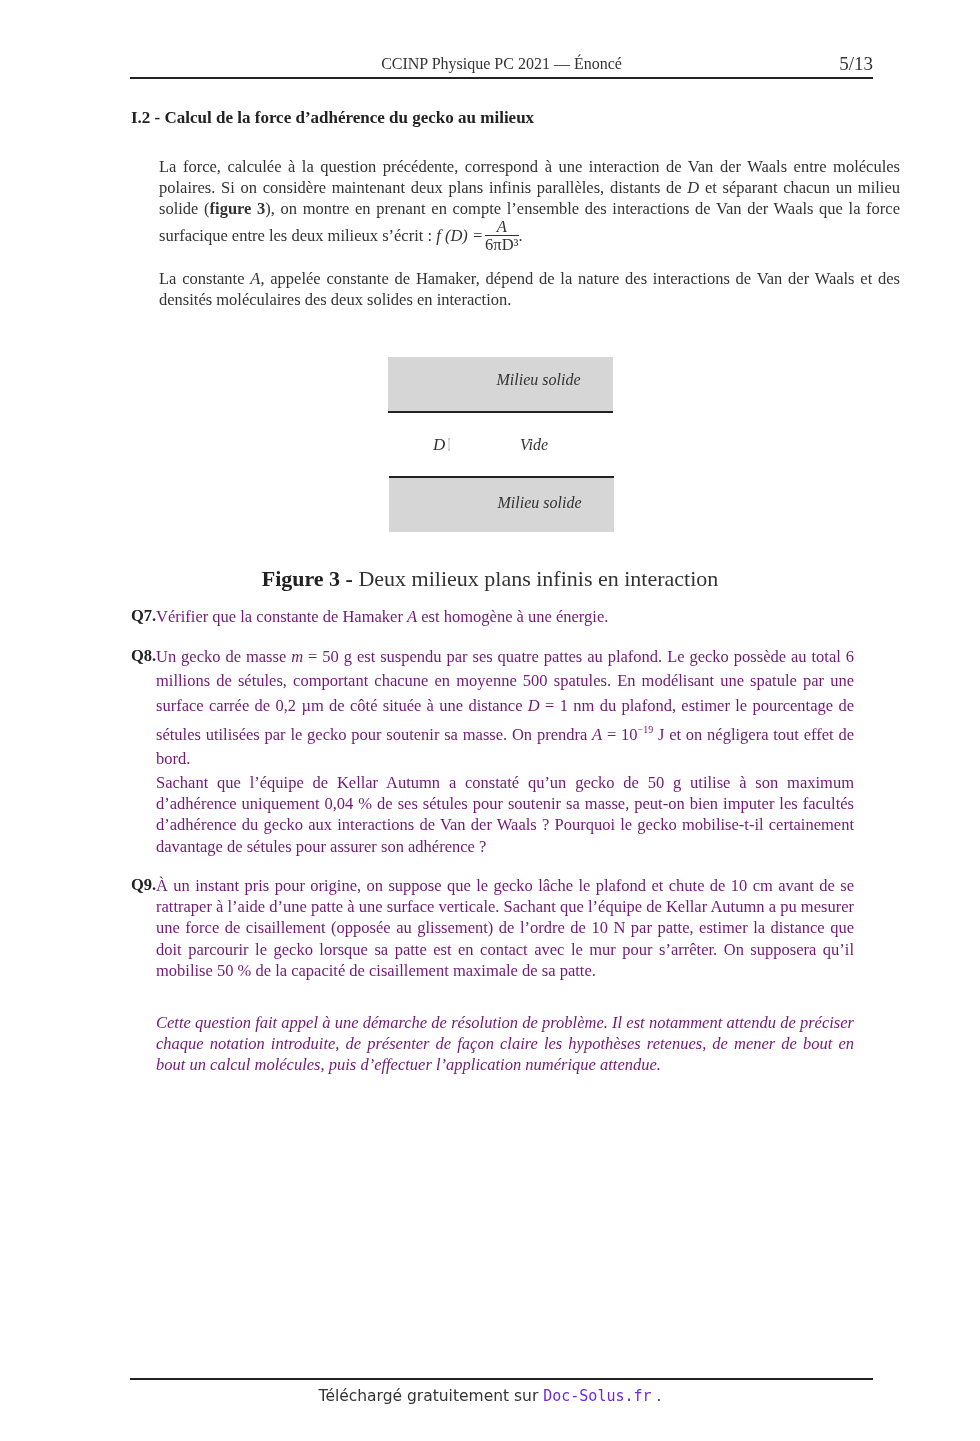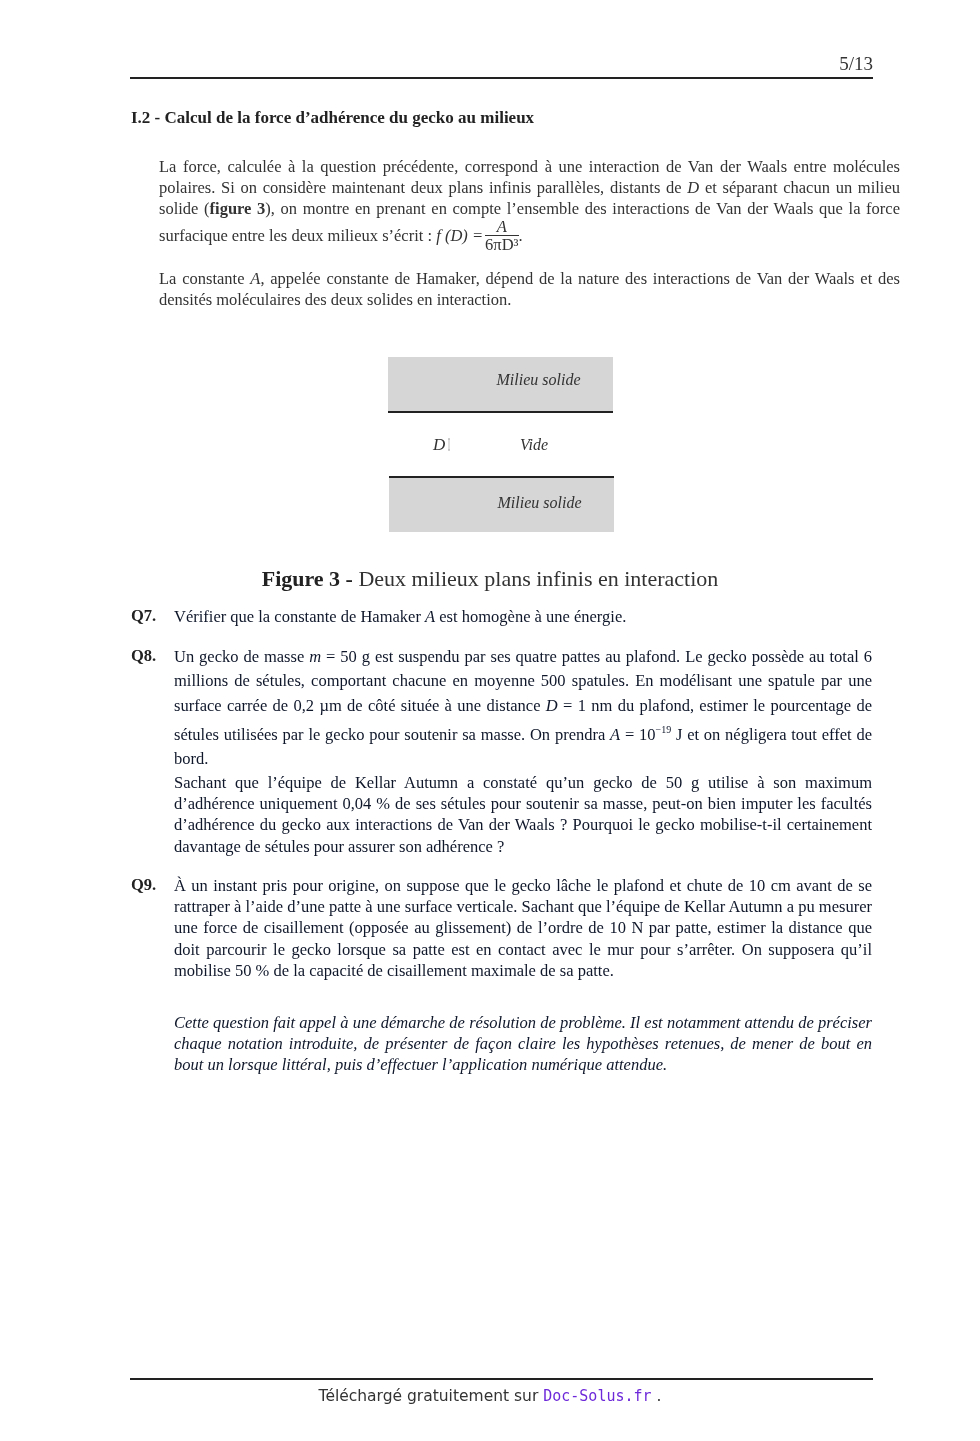--- a/index.html
+++ b/index.html
@@ -27,33 +27,34 @@
     .solid-bot { position: absolute; left: 1px; top: 119px; width: 225px; height: 54px; background: #d6d6d6; border-top: 2px solid #222; }
     .fig-label { position: absolute; width: 100%; text-align: center; font-style: italic; font-size: 16px; color: #333; margin-left: 38px; }
     .arrow { position: absolute; left: 64px; top: 56px; width: 2px; height: 63px; }
     .d-label { position: absolute; left: 45px; top: 78px; font-style: italic; font-size: 17px; color: #333; }
     .vide-label { position: absolute; left: 132px; top: 79px; font-style: italic; font-size: 16px; color: #333; }
 
     .caption { position: absolute; left: 0; width: 980px; top: 566px; text-align: center; font-size: 22px; color: #333; }
     .caption b { font-weight: bold; color: #222; }
 
     .q-label { position: absolute; left: 131px; font-size: 16.5px; font-weight: bold; color: #222; }
-    .q-body { position: absolute; left: 174px; width: 698px; font-size: 16.5px; line-height: 21.2px; text-align: justify; color: #0f172a; }
+    .q-body { position: absolute; left: 156px; width: 698px; font-size: 16.5px; line-height: 21.2px; text-align: justify; color: #701a75; }
     .q-body.loose { line-height: 24.3px; }
     .q-body.italic { font-style: italic; }
 
     .footer-rule { position: absolute; left: 130px; top: 1378px; width: 743px; height: 1.5px; background: #222; }
     .footer { position: absolute; left: 0; width: 980px; top: 1387px; text-align: center; font-size: 15.5px; color: #333; }
     .footer a { color: #6d28d9; text-decoration: none; font-size: 15px; }
     sup { font-size: 10px; }
   </style>
 </head>
 <body>
 
 <div class="header serif">
+  <div class="header-title">CCINP Physique PC 2021 — Énoncé</div>
   <div class="header-page">5/13</div>
 </div>
 <div class="header-rule"></div>
 
 <div class="section-title serif">I.2 - Calcul de la force d’adhérence du gecko au milieux</div>
 
 <div class="para serif" style="top:156px;">
   <span>La force, calculée à la question précédente, correspond à une interaction de Van der Waals entre molécules polaires. Si on considère maintenant deux plans infinis parallèles, distants de </span><i class="m">D</i><span> et séparant chacun un milieu solide (</span><b>figure 3</b><span>), on montre en prenant en compte l’ensemble des interactions de Van der Waals que la force surfacique entre les deux milieux s’écrit : </span><span><i class="m">f (D) =</i><span class="frac"><span class="num">A</span><span class="den">6πD³</span></span><span>.</span></span>
 </div>
 
@@ -87,18 +88,18 @@
 </div>
 
 <div class="q-label serif" style="top:646px;">Q8.</div>
 <div class="q-body serif loose" style="top:645px;">
   <span>Un gecko de masse </span><i class="m">m</i><span> = 50 g est suspendu par ses quatre pattes au plafond. Le gecko possède au total 6 millions de sétules, comportant chacune en moyenne 500 spatules. En modélisant une spatule par une surface carrée de 0,2 µm de côté située à une distance </span><i class="m">D</i><span> = 1 nm du plafond, estimer le pourcentage de sétules utilisées par le gecko pour soutenir sa masse. On prendra </span><i class="m">A</i><span> = 10</span><sup>−19</sup><span> J et on négligera tout effet de bord.</span>
 </div>
 <div class="q-body serif" style="top:772px;">Sachant que l’équipe de Kellar Autumn a constaté qu’un gecko de 50 g utilise à son maximum d’adhérence uniquement 0,04 % de ses sétules pour soutenir sa masse, peut-on bien imputer les facultés d’adhérence du gecko aux interactions de Van der Waals ? Pourquoi le gecko mobilise-t-il certainement davantage de sétules pour assurer son adhérence ?</div>
 
 <div class="q-label serif" style="top:875px;">Q9.</div>
 <div class="q-body serif" style="top:875px;">À un instant pris pour origine, on suppose que le gecko lâche le plafond et chute de 10 cm avant de se rattraper à l’aide d’une patte à une surface verticale. Sachant que l’équipe de Kellar Autumn a pu mesurer une force de cisaillement (opposée au glissement) de l’ordre de 10 N par patte, estimer la distance que doit parcourir le gecko lorsque sa patte est en contact avec le mur pour s’arrêter. On supposera qu’il mobilise 50 % de la capacité de cisaillement maximale de sa patte.</div>
-<div class="q-body serif italic" style="top:1012px;">Cette question fait appel à une démarche de résolution de problème. Il est notamment attendu de préciser chaque notation introduite, de présenter de façon claire les hypothèses retenues, de mener de bout en bout un lorsque littéral, puis d’effectuer l’application numérique attendue.</div>
+<div class="q-body serif italic" style="top:1012px;">Cette question fait appel à une démarche de résolution de problème. Il est notamment attendu de préciser chaque notation introduite, de présenter de façon claire les hypothèses retenues, de mener de bout en bout un calcul molécules, puis d’effectuer l’application numérique attendue.</div>
 
 <div class="footer-rule"></div>
 <div class="footer sans">
   <span>Téléchargé gratuitement sur </span><a class="mono">Doc-Solus.fr</a><span> .</span>
 </div>
 
 </body></html>

